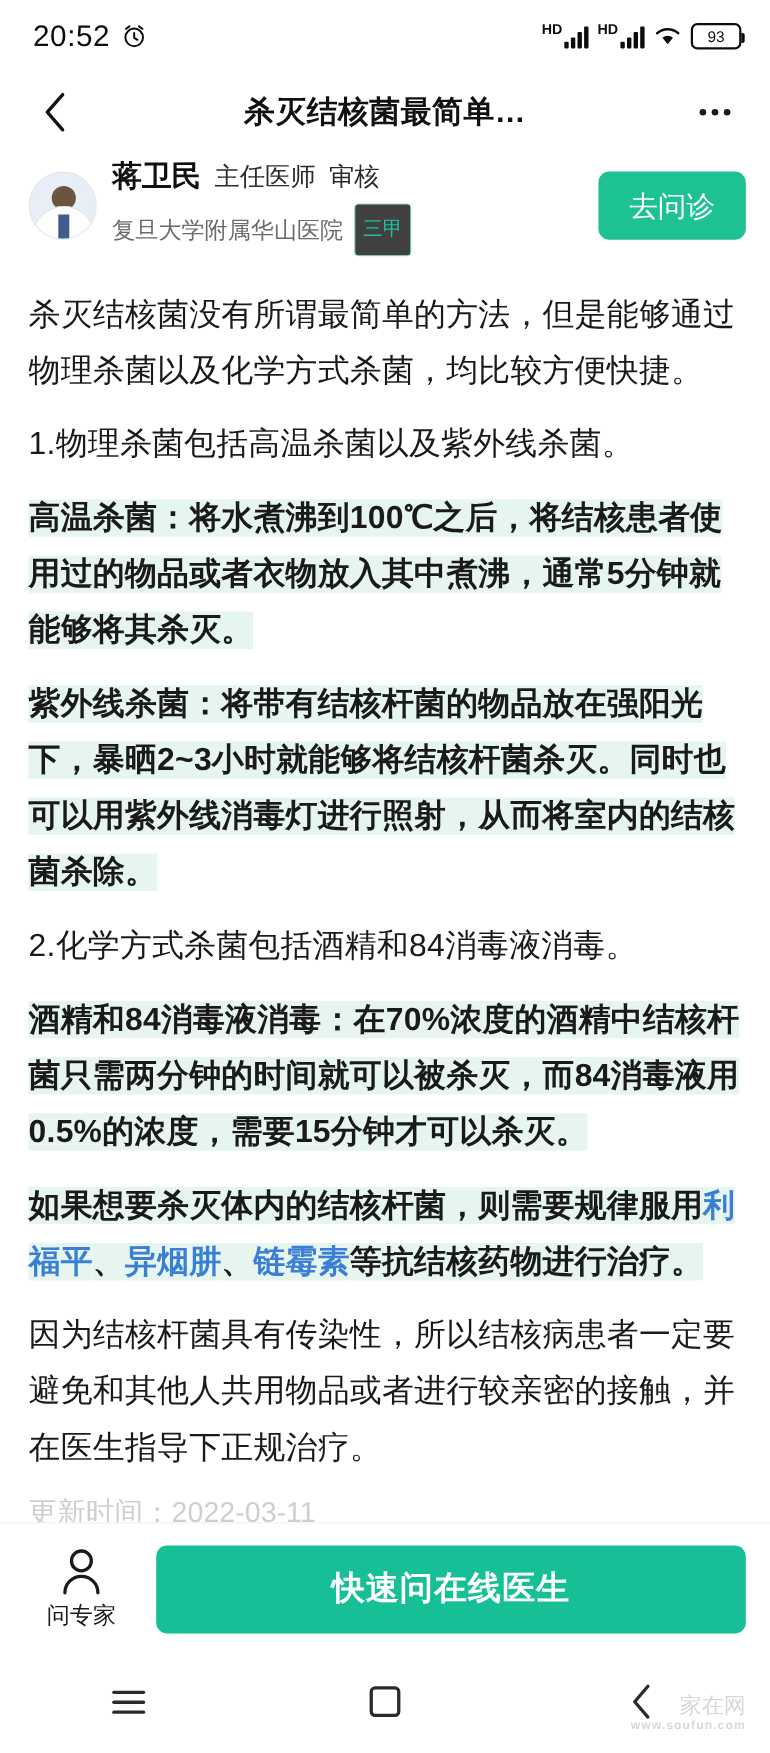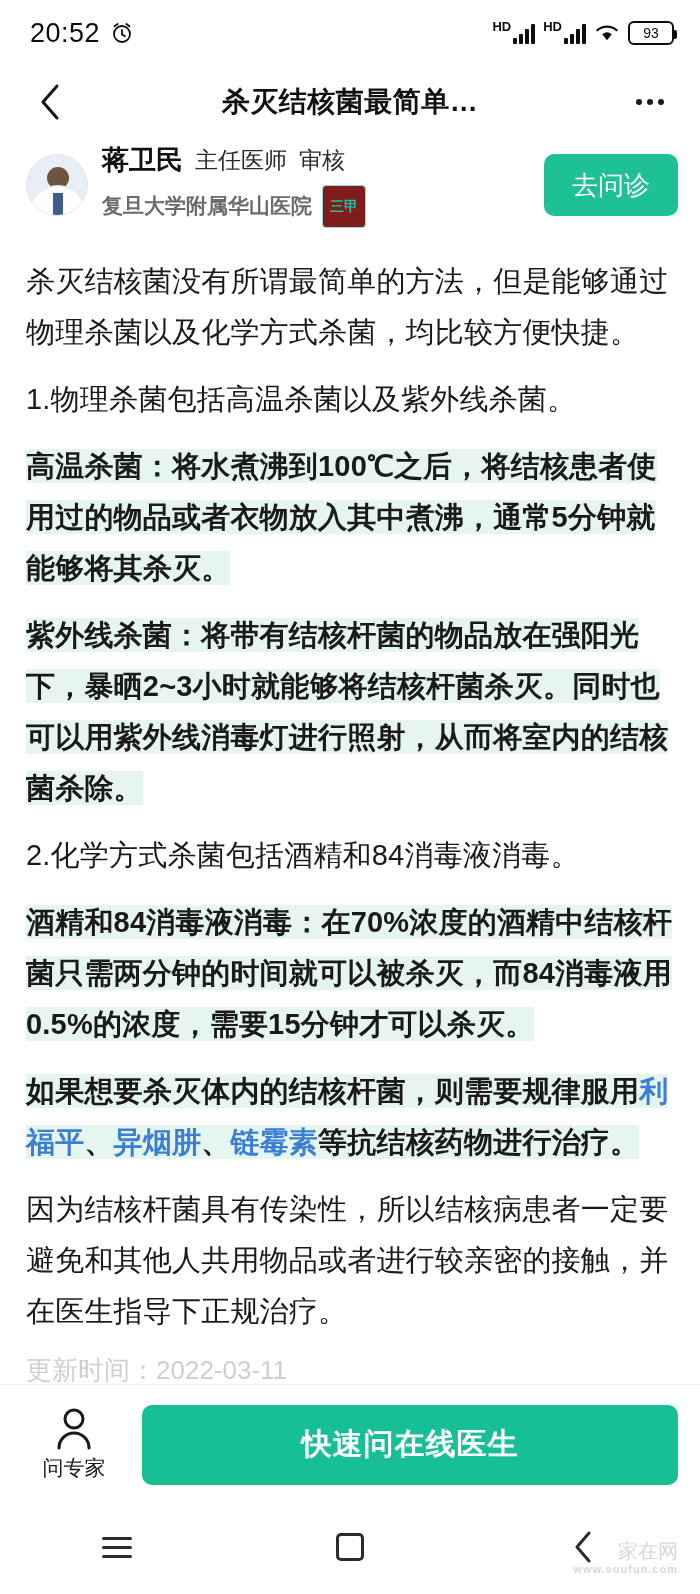--- a/index.html
+++ b/index.html
@@ -155,28 +155,27 @@
     gap: 12px;
   }
   .doc-name { font-size: 27px; color: #111; font-weight: bold; }
   .doc-title { font-size: 23px; color: #2b2b2b; }
   .doc-review { font-size: 23px; color: #2b2b2b; }
   .doc-line2 {
     display: flex;
     align-items: center;
     gap: 10px;
     margin-top: 7px;
-    font-weight: bold;
   }
   .doc-hospital { font-size: 21px; color: #6b6b6b; }
   .grade-badge {
-    font-size: 14px;
+    font-size: 18px;
     color: #1ec0a0;
     border: 1px solid #8fe0d0;
-    background: #7f1d1d;
+    background: #404040;
     border-radius: 4px;
     padding: 12px 7px;
     line-height: 1.2;
   }
   .consult-btn {
     flex: 0 0 auto;
     background: #1ec194;
     color: #fff;
     font-size: 26px;
     border: none;

